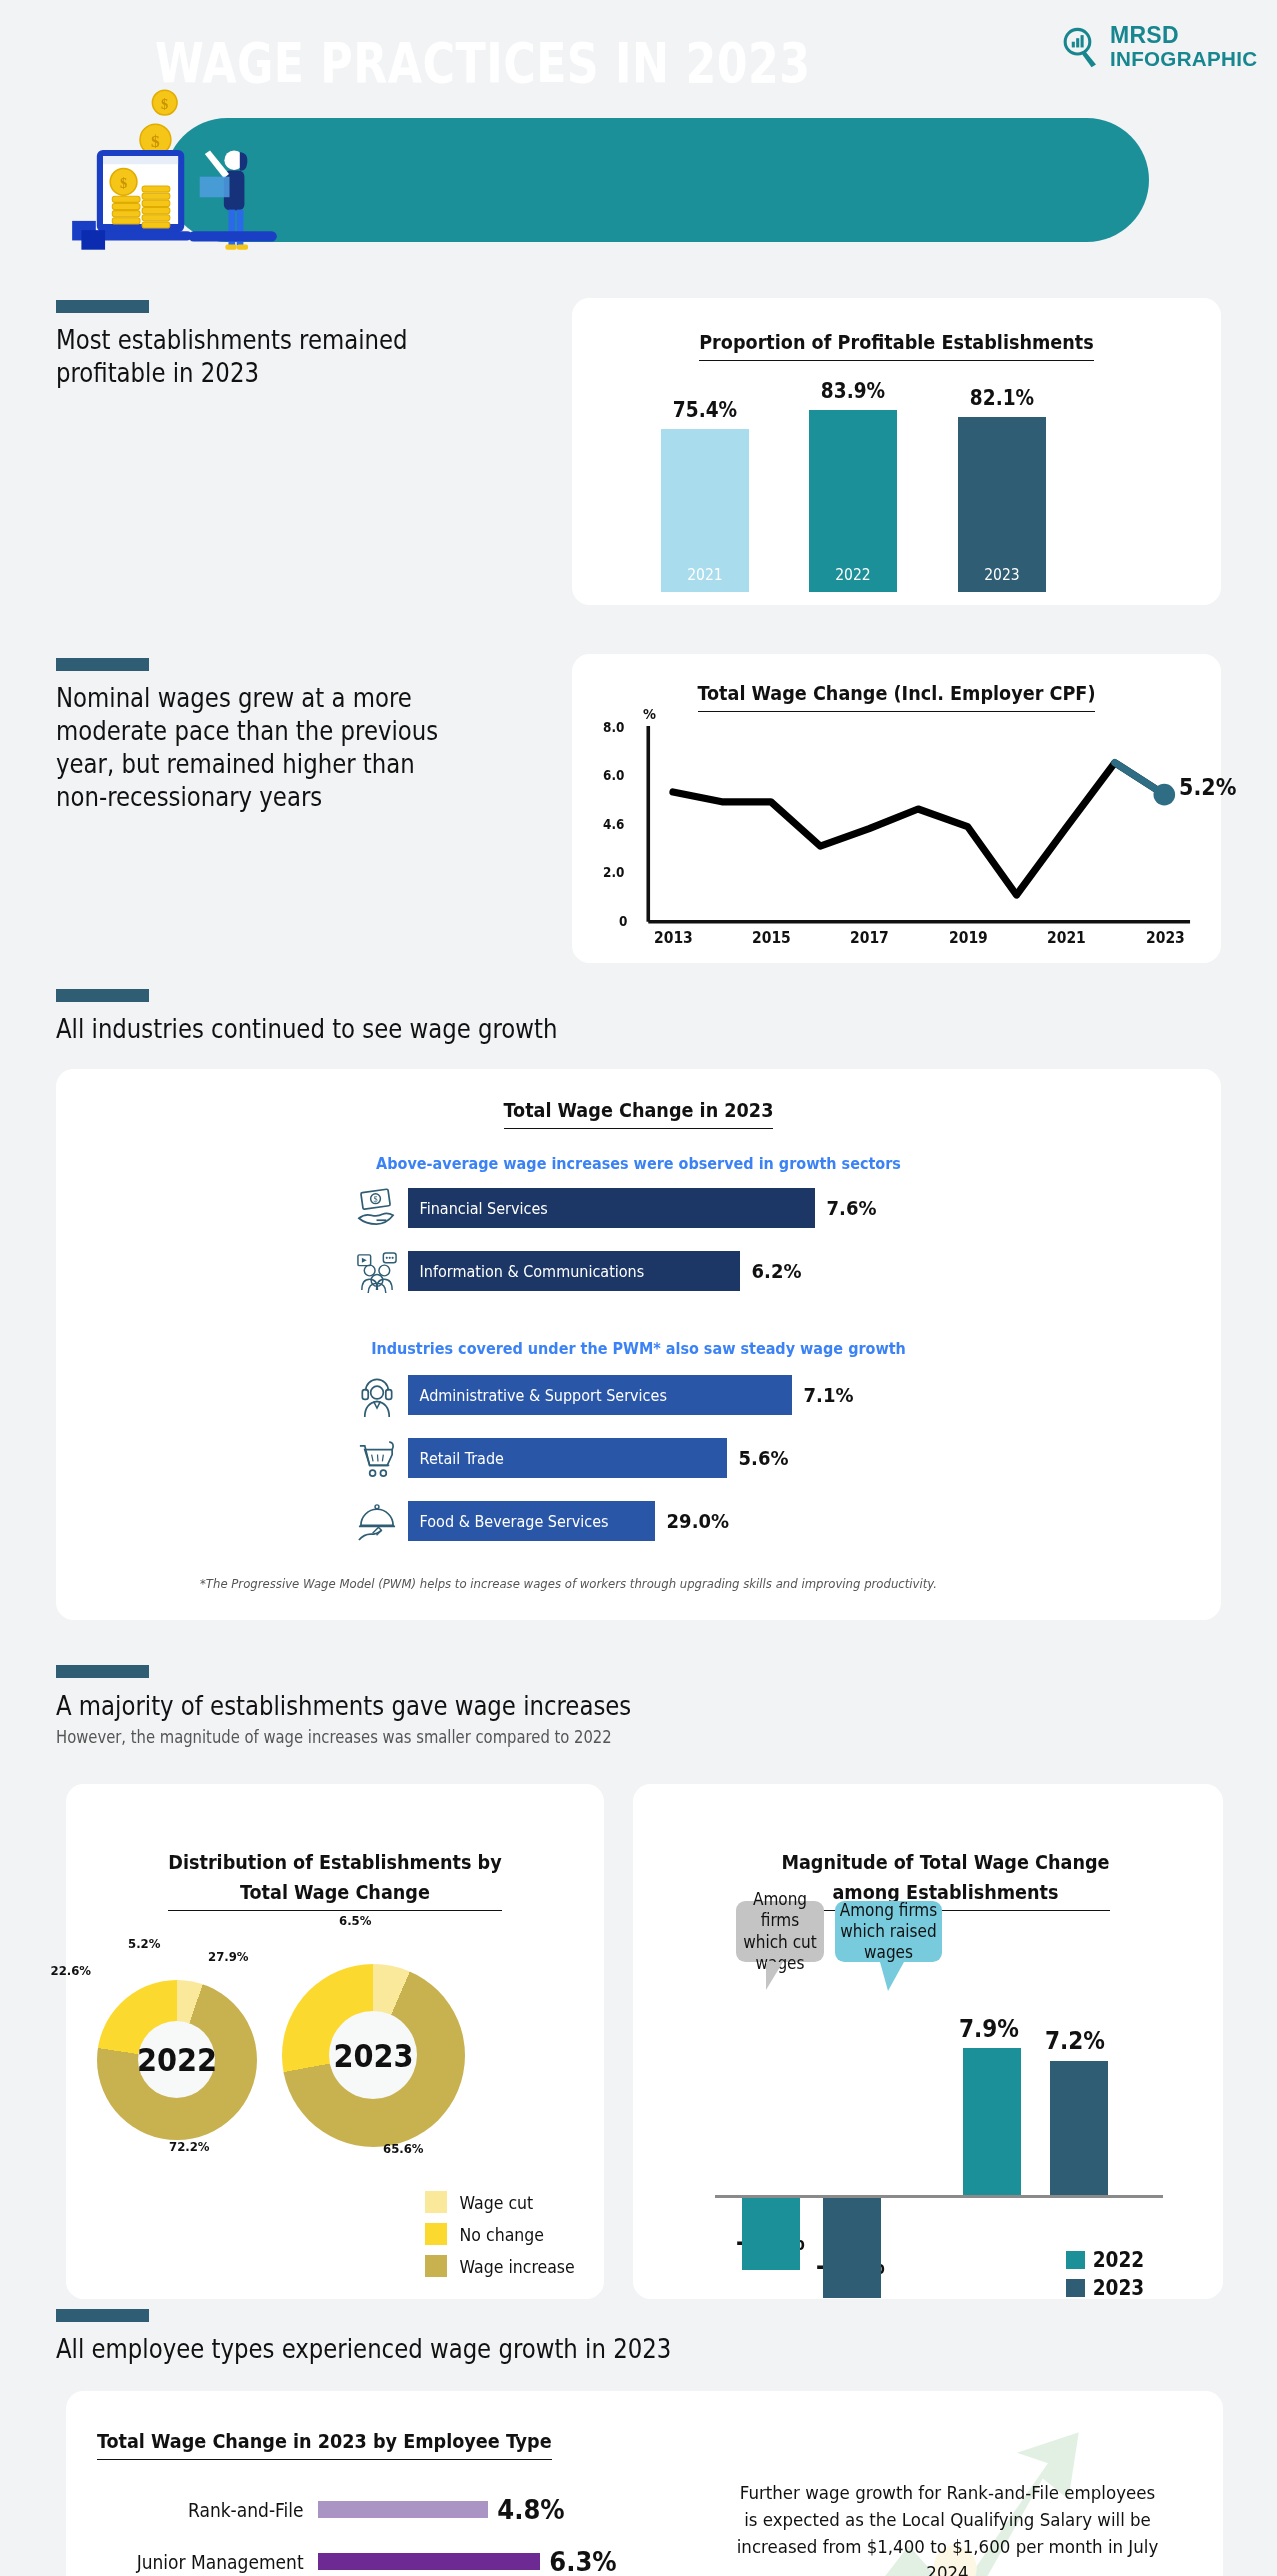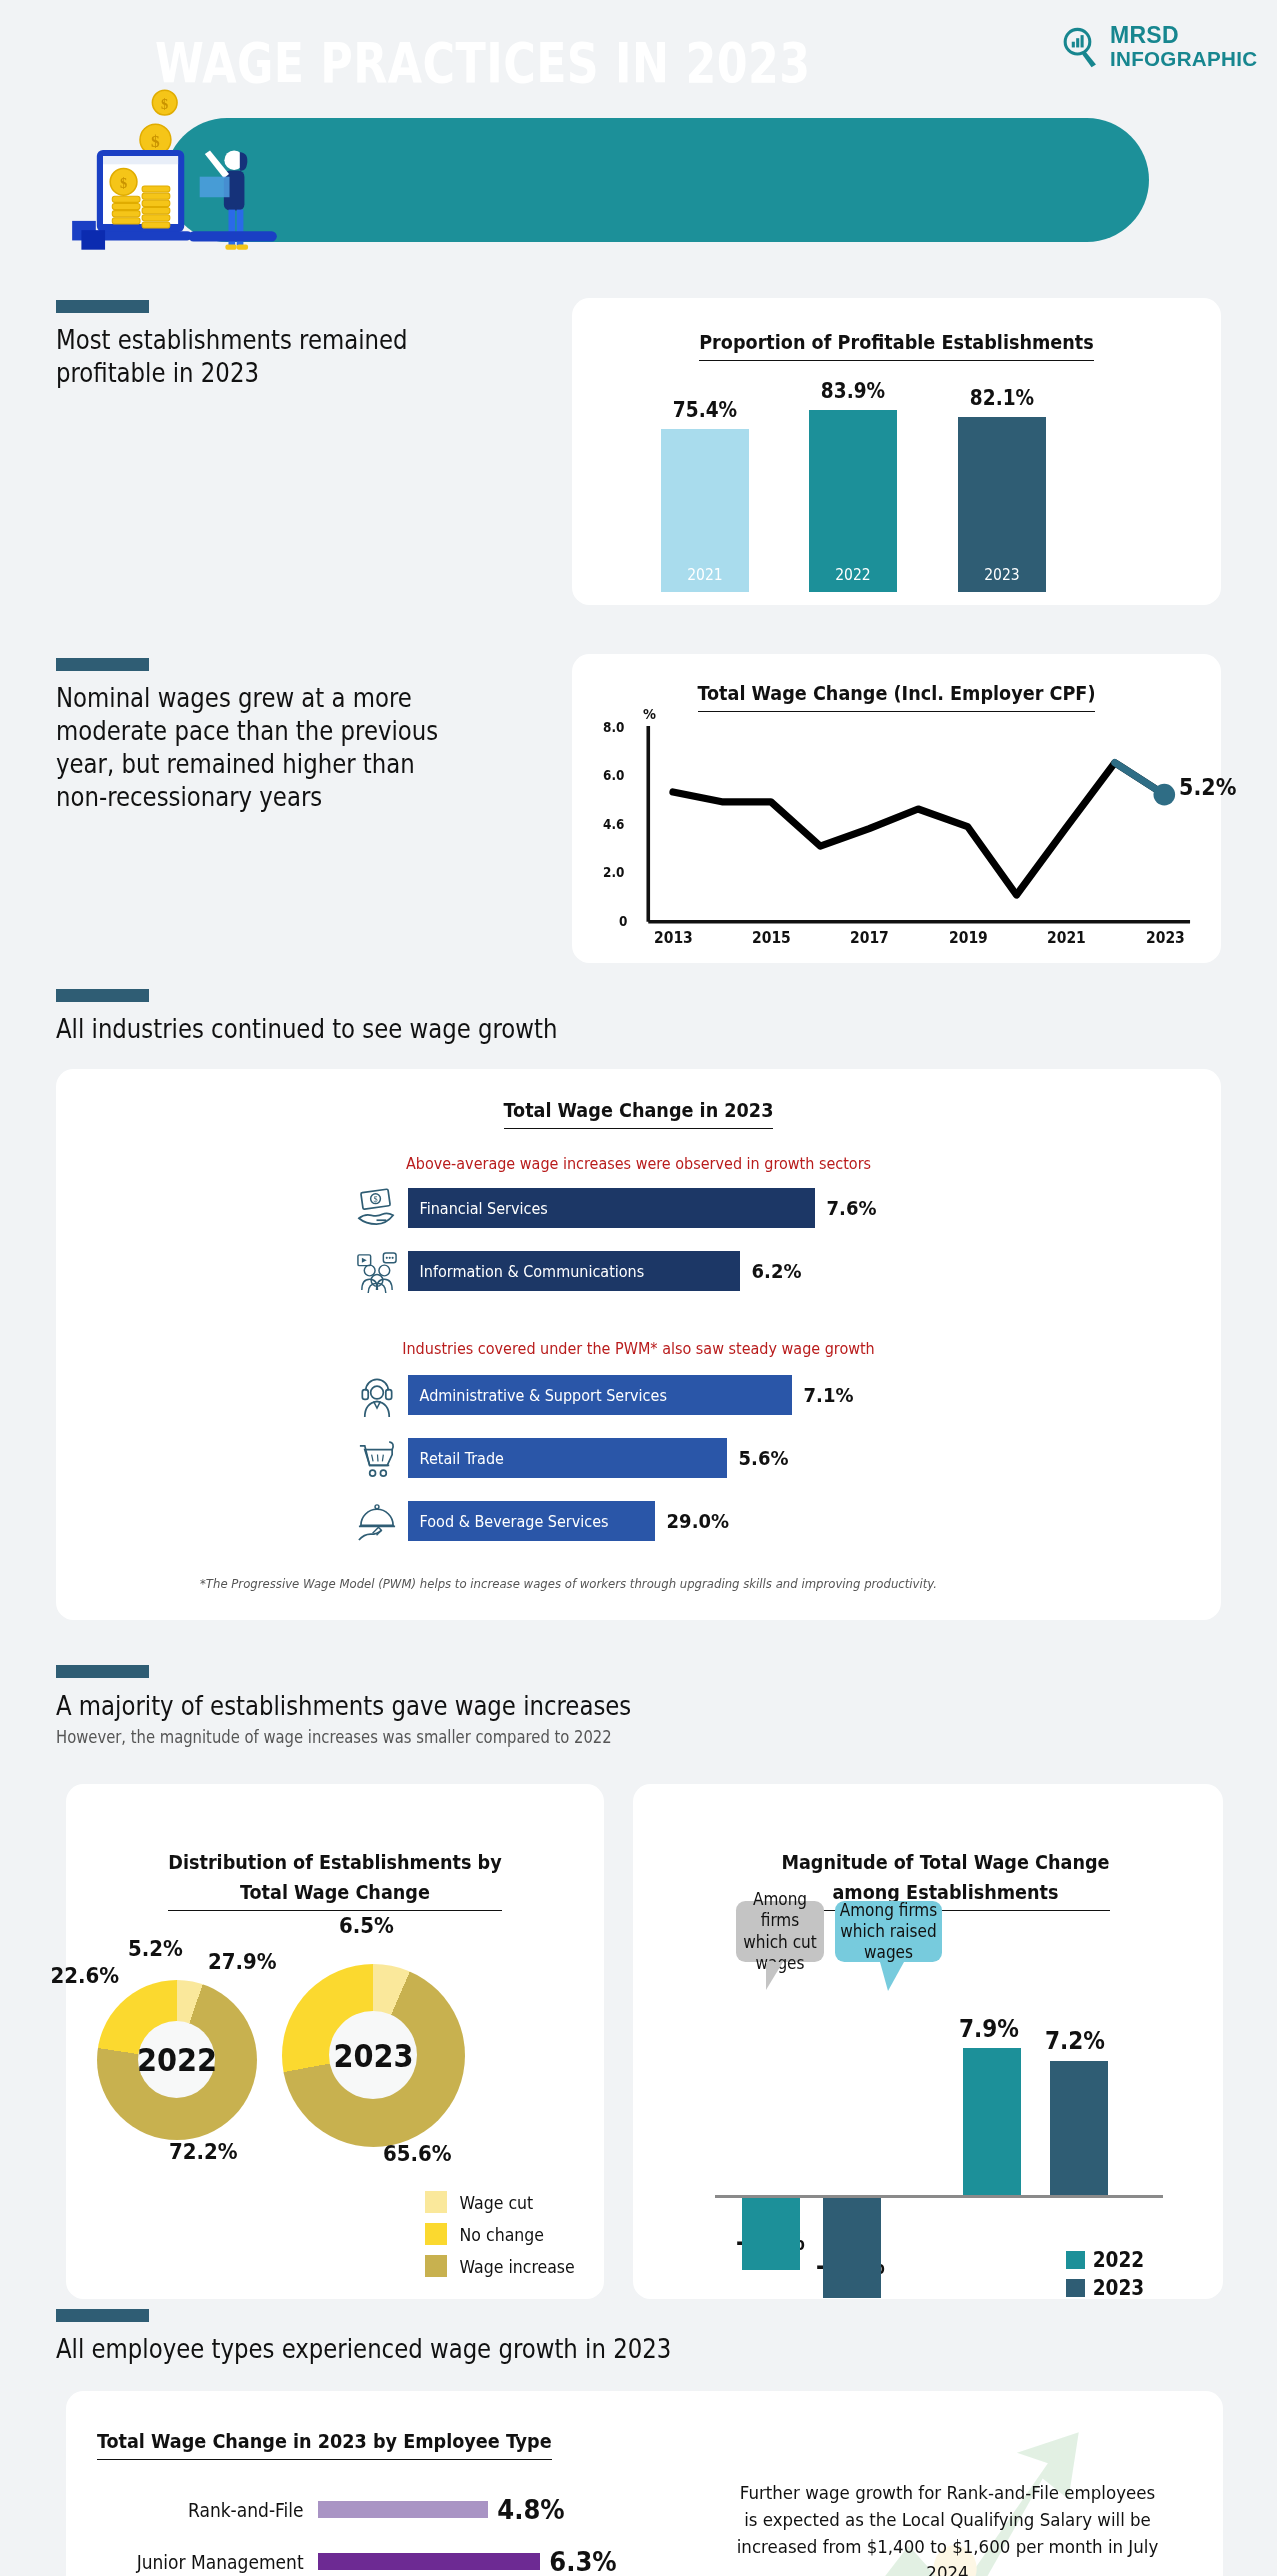--- a/index.html
+++ b/index.html
@@ -43,37 +43,37 @@
   .bar1 .yr{position:absolute;bottom:8.2px;left:0;right:0;text-align:center;color:#fff;font-size:15.5px;
       font-family:"DejaVu Sans Condensed","Liberation Sans",sans-serif;}
   .bar1lbl{position:absolute;text-align:center;width:88px;font-weight:bold;font-size:20.6px;
       font-family:"DejaVu Sans Condensed","Liberation Sans",sans-serif;}
 
   
   .axlab{position:absolute;font-size:13.4px;font-weight:bold;
       font-family:"DejaVu Sans Condensed","Liberation Sans",sans-serif;}
 
   
-  .sub-h{position:absolute;left:0;right:0;text-align:center;font-weight:normal;font-size:16px;
-      color:#b91c1c;font-family:"DejaVu Sans Condensed","Liberation Sans",sans-serif;}
+  .sub-h{position:absolute;left:0;right:0;text-align:center;font-weight:bold;font-size:16px;
+      color:#3b82f6;font-family:"DejaVu Sans Condensed","Liberation Sans",sans-serif;}
   .ind-row{position:absolute;display:flex;align-items:center;}
   .ind-ico{width:44px;height:44px;flex:0 0 44px;margin-right:9.3px;}
   .ind-bar{height:40px;display:flex;align-items:center;color:#fff;font-size:16px;padding-left:11.3px;
       font-family:"DejaVu Sans Condensed","Liberation Sans",sans-serif;}
   .ind-val{margin-left:11.3px;font-weight:bold;font-size:20px;
       font-family:"DejaVu Sans Condensed","Liberation Sans",sans-serif;}
   .foot-note{position:absolute;font-style:italic;font-size:13px;color:#555;
       font-family:"DejaVu Sans Condensed","Liberation Sans",sans-serif;}
 
   
   .donut{position:absolute;border-radius:50%;}
   .donut .hole{position:absolute;border-radius:50%;background:#f7f8f8;}
   .donut .yr{position:absolute;inset:0;display:flex;align-items:center;justify-content:center;
       font-weight:bold;font-size:32px;font-family:"DejaVu Sans Condensed","Liberation Sans",sans-serif;}
-  .pct{position:absolute;font-weight:bold;font-size:22px;
+  .pct{position:absolute;font-weight:bold;font-size:13px;
       font-family:"DejaVu Sans Condensed","Liberation Sans",sans-serif;}
   .lg-row{position:absolute;display:flex;align-items:flex-end;gap:13px;font-size:17.5px;
       font-family:"DejaVu Sans Condensed","Liberation Sans",sans-serif;margin-left:40px;}
   .lg-sw{width:21.6px;height:21.6px;}
 
   
   .callout{position:absolute;border-radius:9.3px;text-align:center;
       display:flex;align-items:center;justify-content:center;font-size:17px;line-height:1.25;
       font-family:"DejaVu Sans Condensed","Liberation Sans",sans-serif;}
   .callout .tail{position:absolute;top:100%;width:0;height:0;}

